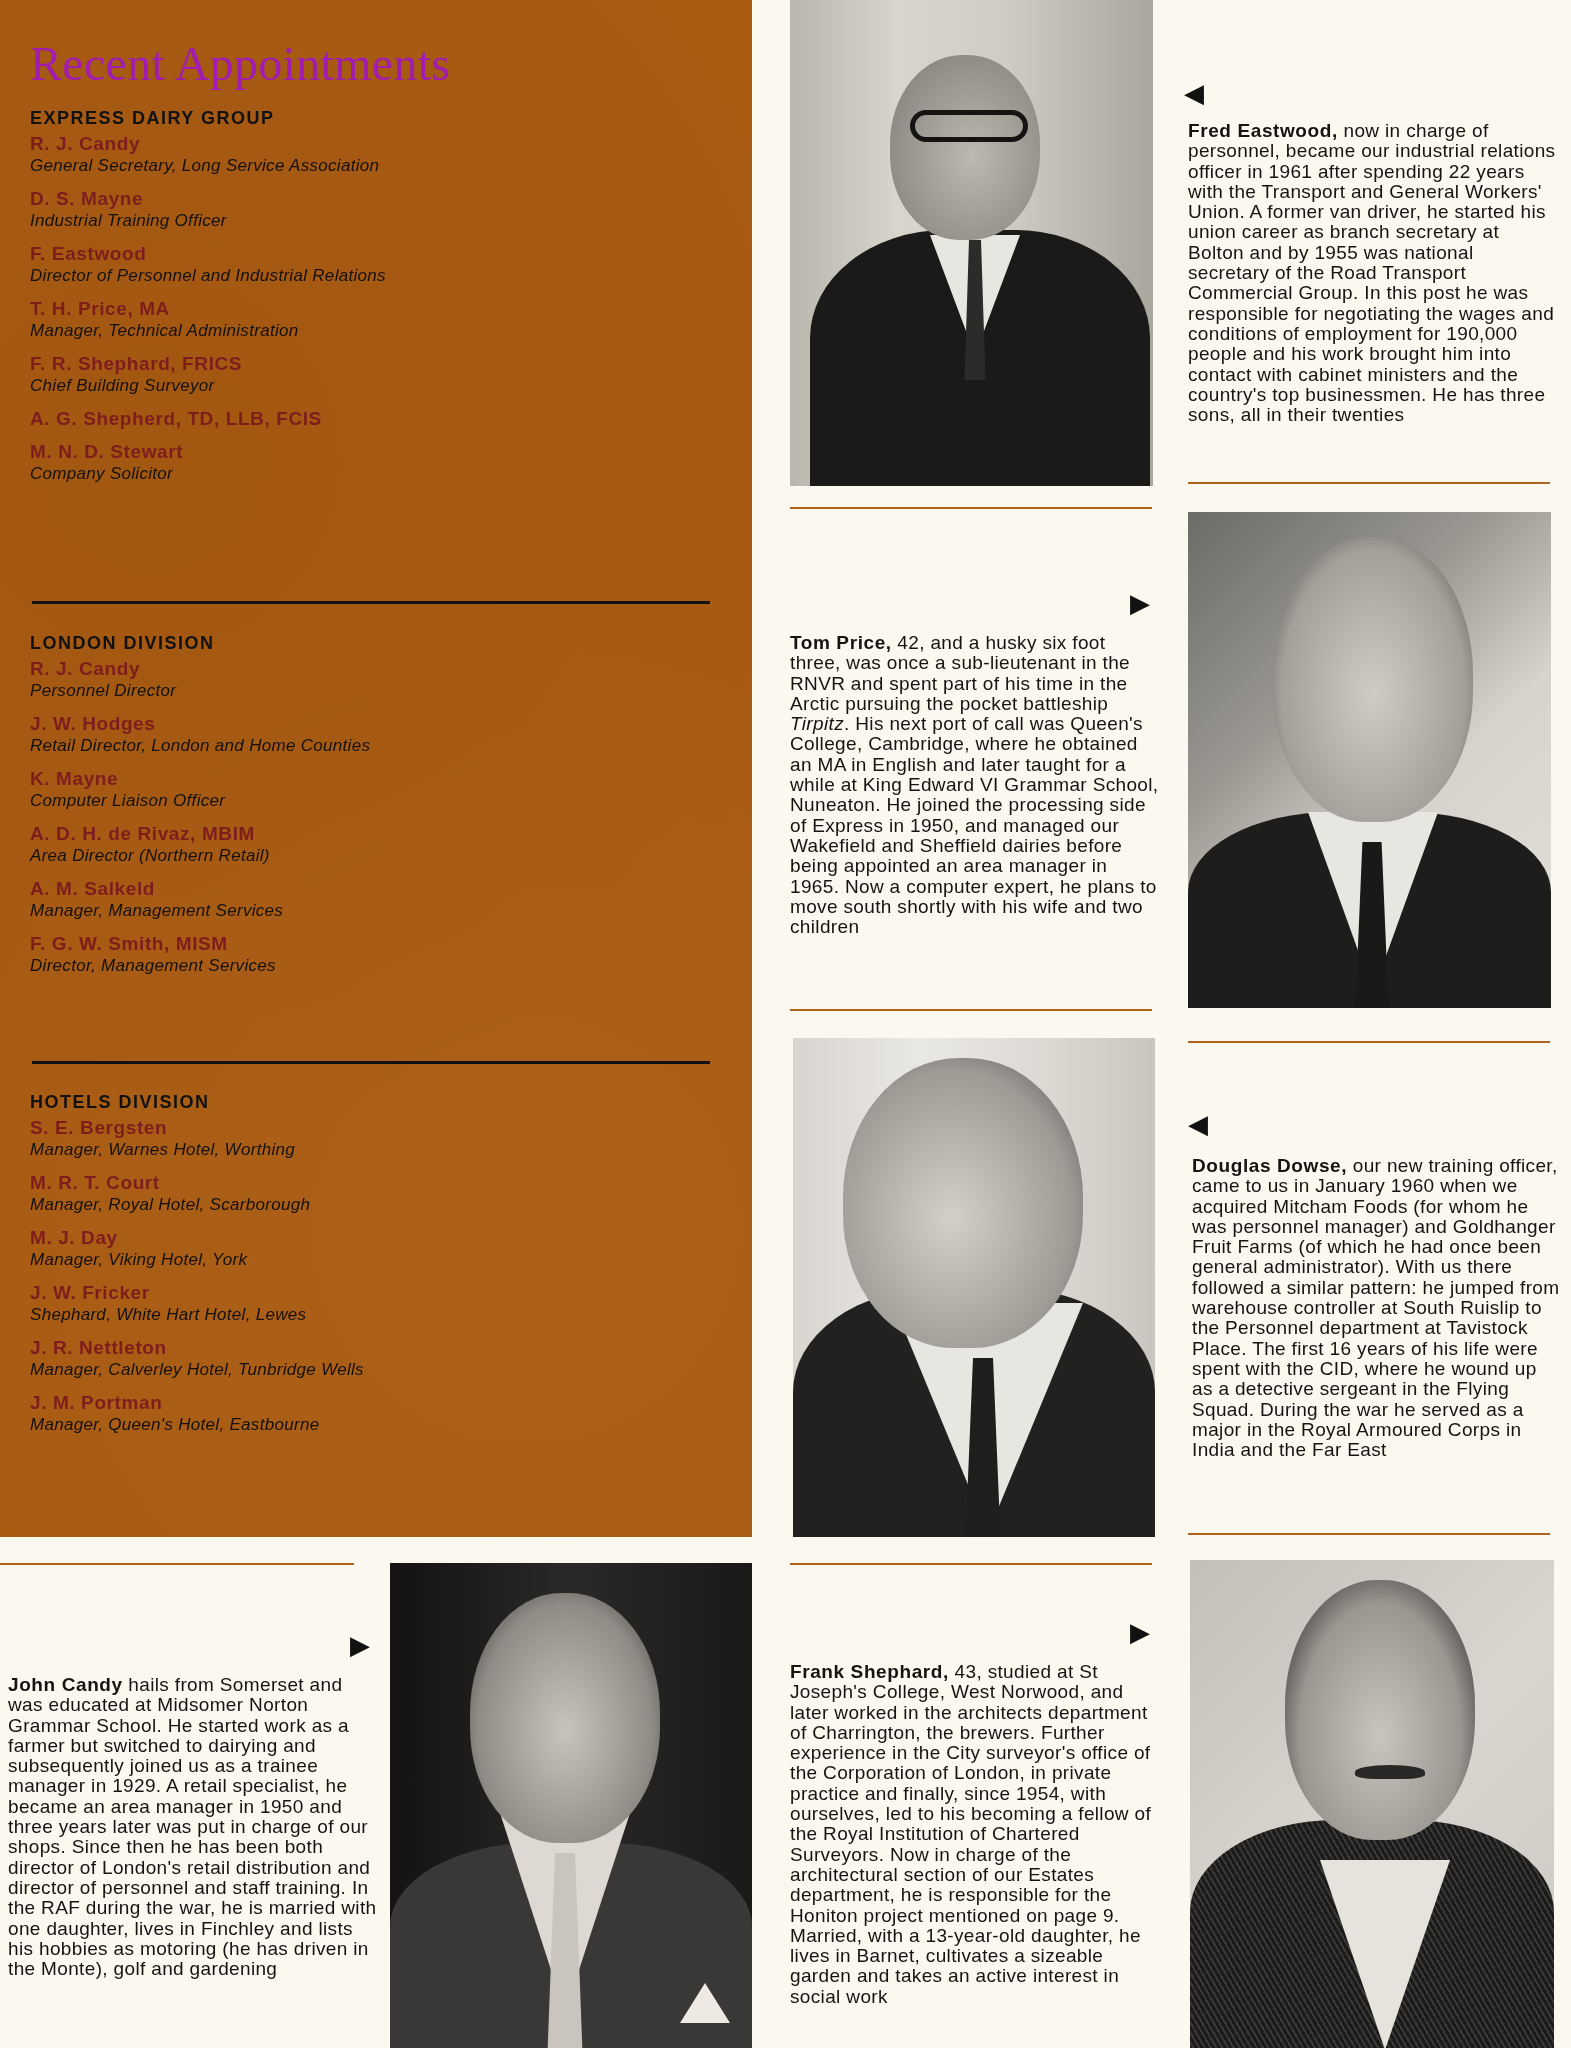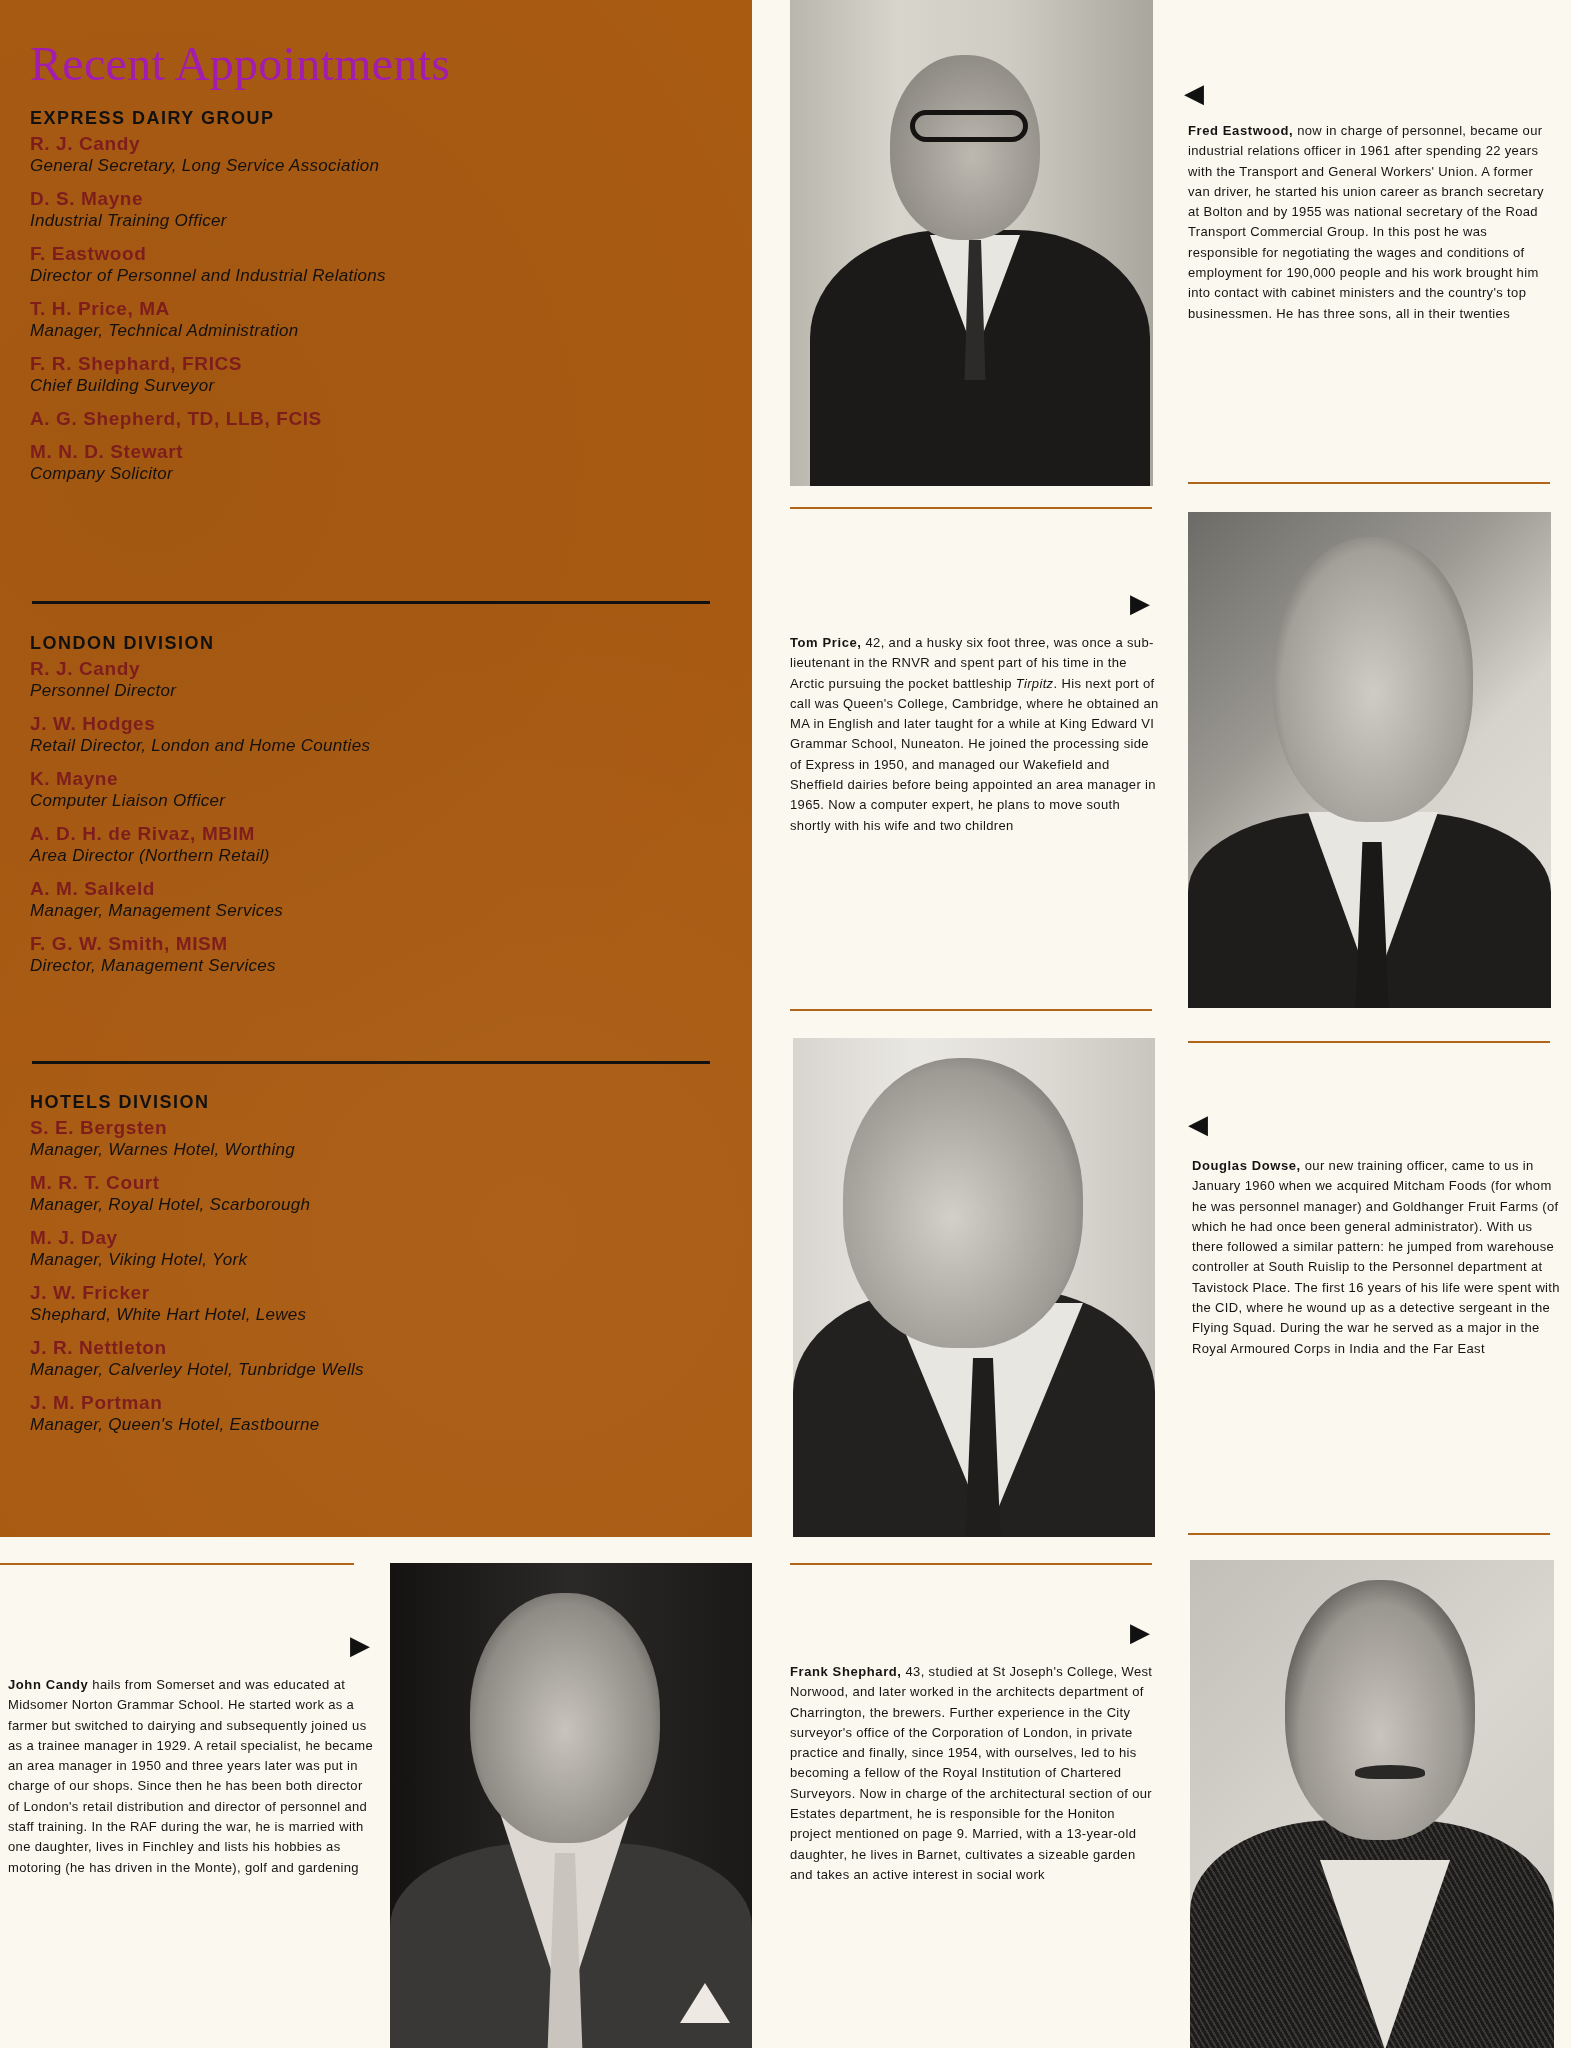--- a/index.html
+++ b/index.html
@@ -33,21 +33,21 @@
 
   
   .photo { overflow: hidden; background: #2a2826; }
   .photo .bg { position: absolute; inset: 0; }
   .photo .head { position: absolute; border-radius: 48% 48% 46% 46%; }
   .photo .suit { position: absolute; border-radius: 40% 40% 0 0; background: #1b1a19; }
   .photo .shirt { position: absolute; background: #e8e6e0; clip-path: polygon(50% 100%, 0 0, 100% 0); }
   .photo .tie { position: absolute; background: #222; clip-path: polygon(30% 0, 70% 0, 85% 100%, 15% 100%); }
 
   
-  .bio { font-size: 13px; line-height: 20.3px; color: #161412; letter-spacing: 0.35px; }
+  .bio { font-size: 19px; line-height: 20.3px; color: #161412; letter-spacing: 0.35px; }
   .bio b { font-weight: bold; letter-spacing: 0.6px; }
   .bio i { font-style: italic; }
   .arrow { font-size: 26px; line-height: 26px; color: #111; }
   .rule-orange { height: 2px; background: #b0651a; }
 </style>
 </head>
 <body>
 
 <div class="abs panel"></div>
 <h1 class="abs panel-title">Recent Appointments</h1>

